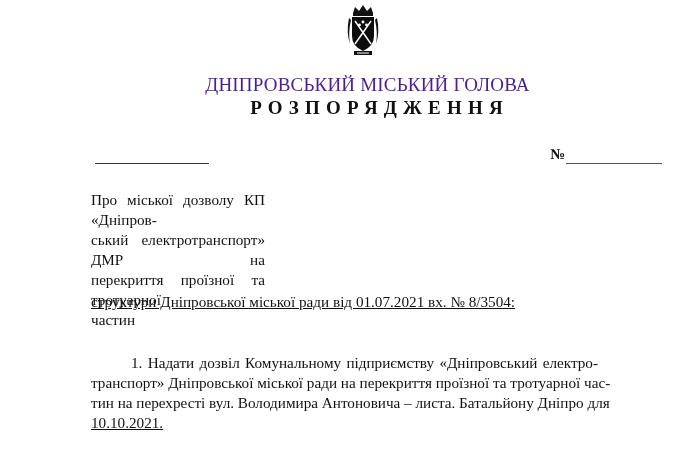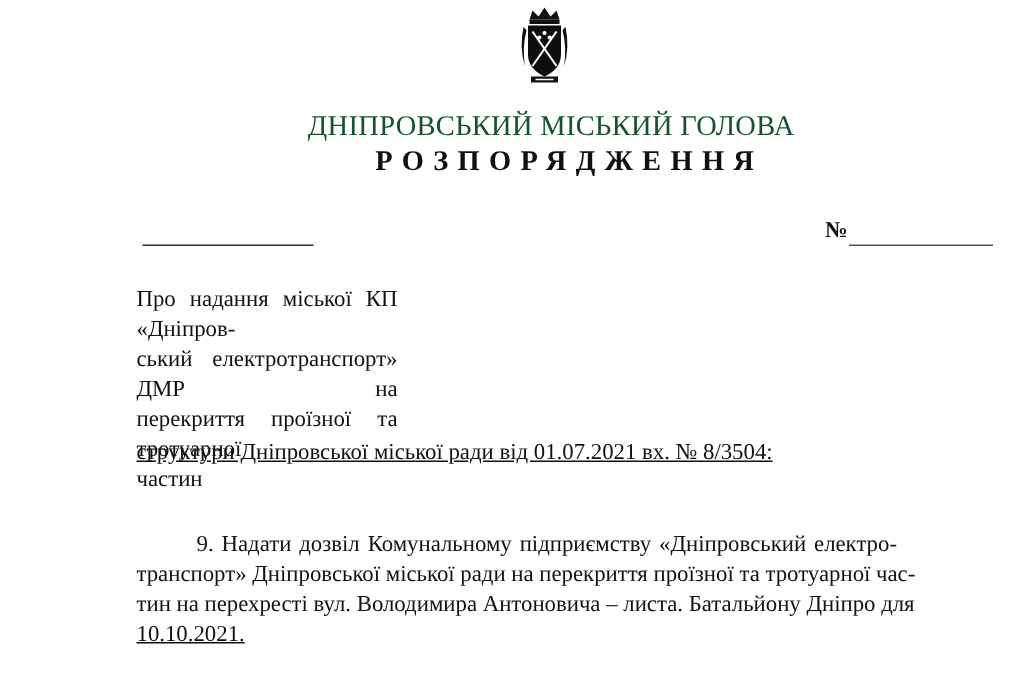--- a/index.html
+++ b/index.html
@@ -29,21 +29,21 @@
       height: 54px;
     }
     .header-title {
       position: absolute;
       left: 0;
       width: 689px;
       top: 74px;
       text-align: center;
       font-size: 19px;
       letter-spacing: 0.2px;
-      color: #14532d;
+      color: #4c1d95;
       padding-left: 46px;
       box-sizing: border-box;
     }
     .header-doc {
       position: absolute;
       left: 12px;
       width: 689px;
       top: 97px;
       text-align: center;
       font-size: 19px;
@@ -136,30 +136,30 @@
   </div>
 
   <div class="header-title">ДНІПРОВСЬКИЙ МІСЬКИЙ ГОЛОВА</div>
   <div class="header-doc">РОЗПОРЯДЖЕННЯ</div>
 
   <div class="date-line"></div>
   <div class="number-label">№</div>
   <div class="number-line"></div>
 
   <div class="subject">
-    <span>Про надання міської КП «Дніпров-</span>
+    <span>Про міської дозволу КП «Дніпров-</span>
     <span>ський електротранспорт» ДМР на</span>
     <span>перекриття проїзної та тротуарної</span>
     <span class="last">частин</span>
   </div>
 
   <div class="para p1">
     <span class="ln last">структури Дніпровської міської ради від 01.07.2021 вх. № 8/3504:</span>
   </div>
 
   <div class="para p2">
-    <span class="ln indent">9. Надати дозвіл Комунальному підприємству «Дніпровський електро-</span>
+    <span class="ln indent">1. Надати дозвіл Комунальному підприємству «Дніпровський електро-</span>
     <span class="ln">транспорт» Дніпровської міської ради на перекриття проїзної та тротуарної час-</span>
     <span class="ln">тин на перехресті вул. Володимира Антоновича – листа. Батальйону Дніпро для</span>
     <span class="ln last">10.10.2021.</span>
   </div>
 
 </div>
 
 </body></html>

